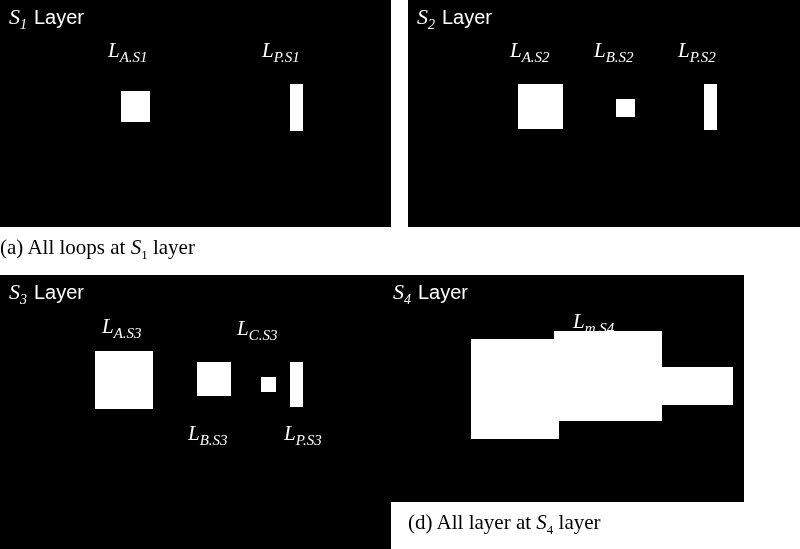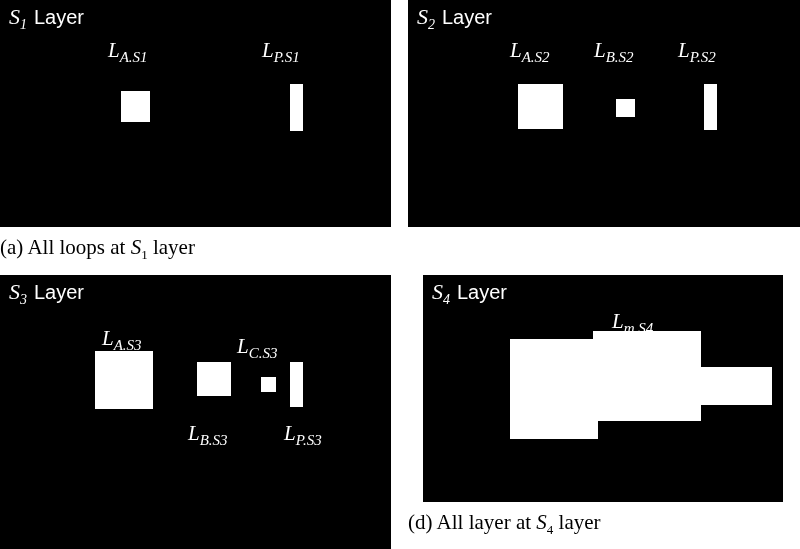--- a/index.html
+++ b/index.html
@@ -96,31 +96,31 @@
     <span class="loop-label" style="left:270px;top:38px"><span>L</span><sub>P.S2</sub></span>
     <div class="shape" style="left:110px;top:84px;width:45px;height:45px"></div>
     <div class="shape" style="left:208px;top:99px;width:19px;height:18px"></div>
     <div class="shape" style="left:296px;top:84px;width:13px;height:46px"></div>
   </div>
 
   <div class="panel" style="left:0;top:275px;width:391px;height:286px">
     <div class="panel-title">
       <span class="sym">S</span><sub>3</sub><span class="word">Layer</span>
     </div>
-    <span class="loop-label" style="left:102px;top:51px"><span>L</span><sub>A.S3</sub></span>
-    <span class="loop-label" style="left:237px;top:59px"><span>L</span><sub>C.S3</sub></span>
+    <span class="loop-label" style="left:102px;top:39px"><span>L</span><sub>A.S3</sub></span>
+    <span class="loop-label" style="left:237px;top:41px"><span>L</span><sub>C.S3</sub></span>
     <div class="shape" style="left:95px;top:76px;width:58px;height:58px"></div>
     <div class="shape" style="left:197px;top:87px;width:34px;height:34px"></div>
     <div class="shape" style="left:261px;top:102px;width:15px;height:15px"></div>
     <div class="shape" style="left:290px;top:87px;width:13px;height:45px"></div>
     <span class="loop-label" style="left:188px;top:146px"><span>L</span><sub>B.S3</sub></span>
     <span class="loop-label" style="left:284px;top:146px"><span>L</span><sub>P.S3</sub></span>
   </div>
 
-  <div class="panel" style="left:423px;top:275px;width:360px;height:227px">
+  <div class="panel" style="left:384px;top:275px;width:360px;height:227px">
     <div class="panel-title">
       <span class="sym">S</span><sub>4</sub><span class="word">Layer</span>
     </div>
     <span class="loop-label" style="left:189px;top:34px"><span>L</span><sub>m.S4</sub></span>
     <div class="shape" style="left:87px;top:64px;width:88px;height:100px"></div>
     <div class="shape" style="left:170px;top:56px;width:108px;height:90px"></div>
     <div class="shape" style="left:278px;top:92px;width:71px;height:38px"></div>
   </div>
   <div class="caption" style="left:408px;top:510px;width:392px">
     <span>(d) All layer at </span><span class="sym">S</span><sub>4</sub><span> layer</span>

